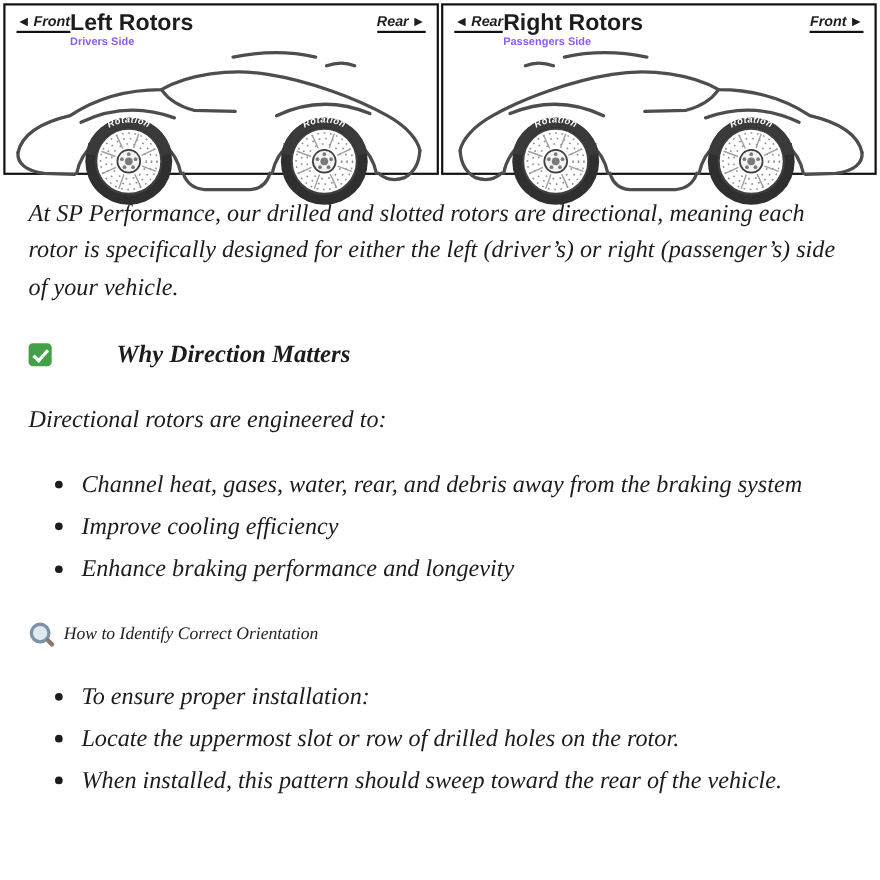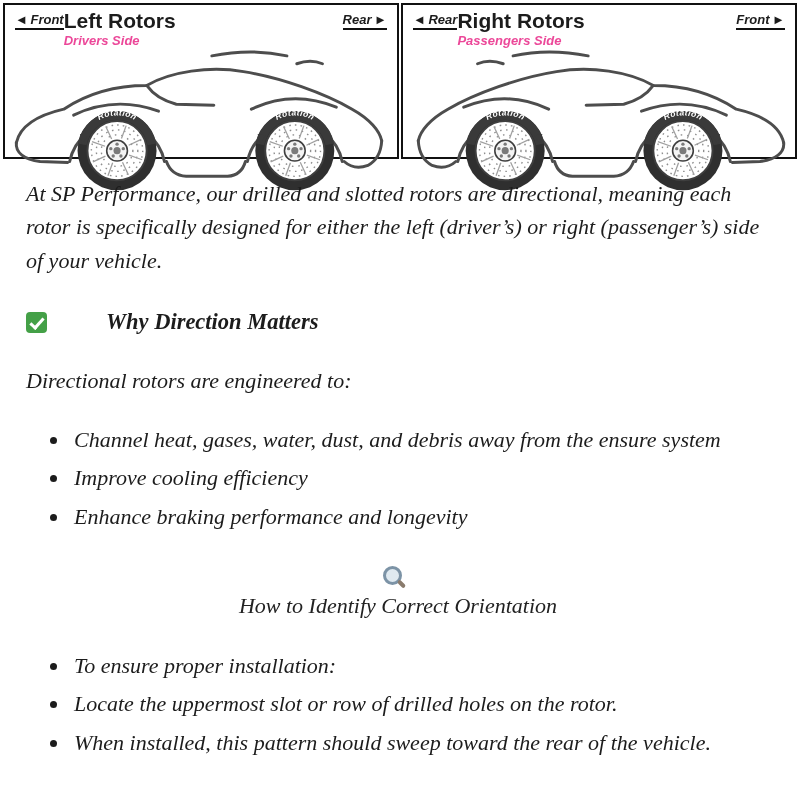--- a/index.html
+++ b/index.html
@@ -8,36 +8,36 @@
     font-family:"Liberation Serif","DejaVu Serif",serif;
     color:#1c1c1c;
   }
   
   .diagram{display:flex;margin:3px 3px 0 3px;}
   .panel{flex:1;border:2px solid #111;background:#fff;height:156px;box-sizing:border-box;}
   .panel + .panel{margin-left:2px;}
   .panel-header{display:flex;justify-content:space-between;align-items:flex-start;padding:5px 10px 0 10px;}
   .panel-titles{flex:1;text-align:left;font-family:"Liberation Sans","DejaVu Sans",sans-serif;}
   .panel-title{font-size:21px;font-weight:700;line-height:1.05;}
-  .panel-subtitle{font-size:13px;font-weight:700;font-style:italic;margin-top:1px;color:#ec4899;}
+  .panel-subtitle{font-size:10px;font-weight:700;margin-top:1px;color:#8b5cf6;}
   .dir{
     font-family:"Liberation Sans","DejaVu Sans",sans-serif;
     font-size:13px;font-weight:700;font-style:italic;
     border-bottom:2px solid #111;padding-bottom:1px;margin-top:2px;white-space:nowrap;
   }
   .arrow-left::before{content:"◄\2009";font-style:normal;}
   .arrow-right::after{content:"\2009►";font-style:normal;}
   .car-svg{display:block;width:100%;height:158px;margin-top:-4px;}
   .rot-text{fill:#ffffff;font-family:"Liberation Sans","DejaVu Sans",sans-serif;
     font-size:8.6px;font-weight:700;font-style:italic;letter-spacing:.4px;text-anchor:middle;}
   
   .content{padding:18px 30px 0 26px;font-size:22px;line-height:1.52;font-style:italic;}
   .content p{margin:0 0 26px 0;}
   h2.s1{font-size:22.5px;font-weight:700;margin:28px 0 24px 0;display:flex;align-items:center;gap:48px;}
-  h3.s2{font-size:22px;font-weight:400;margin:32px 0 26px 0;display:flex;align-items:center;color:#222;flex-direction:column;}
+  h3.s2{font-size:16px;font-weight:400;margin:32px 0 26px 0;display:flex;align-items:center;color:#222;}
   .lead{margin-bottom:14px;}
   ul{margin:0 0 24px 0;padding-left:44px;}
   li{margin:5px 0;padding-left:4px;}
   
   .check-icon{display:inline-block;width:21px;height:21px;background:#44a047;border-radius:4px;
     position:relative;margin-right:11px;flex:0 0 auto;}
   .check-icon::before{content:"";position:absolute;left:7px;top:3px;width:5px;height:11px;
     border:solid #fff;border-width:0 3px 3px 0;transform:rotate(42deg);}
   
   .magnifier-icon{display:inline-block;width:24px;height:24px;position:relative;margin-right:8px;flex:0 0 auto;}
@@ -157,21 +157,21 @@
   <p>At SP Performance, our drilled and slotted rotors are directional, meaning each rotor is specifically designed for either the left (driver’s) or right (passenger’s) side of your vehicle.</p>
 
   <h2 class="s1">
     <span class="check-icon"></span>
     <span>Why Direction Matters</span>
   </h2>
 
   <p class="lead">Directional rotors are engineered to:</p>
 
   <ul>
-    <li>Channel heat, gases, water, dust, and debris away from the ensure system</li>
+    <li>Channel heat, gases, water, rear, and debris away from the braking system</li>
     <li>Improve cooling efficiency</li>
     <li>Enhance braking performance and longevity</li>
   </ul>
 
   <h3 class="s2">
     <span class="magnifier-icon"></span>
     <span>How to Identify Correct Orientation</span>
   </h3>
 
   <ul>

